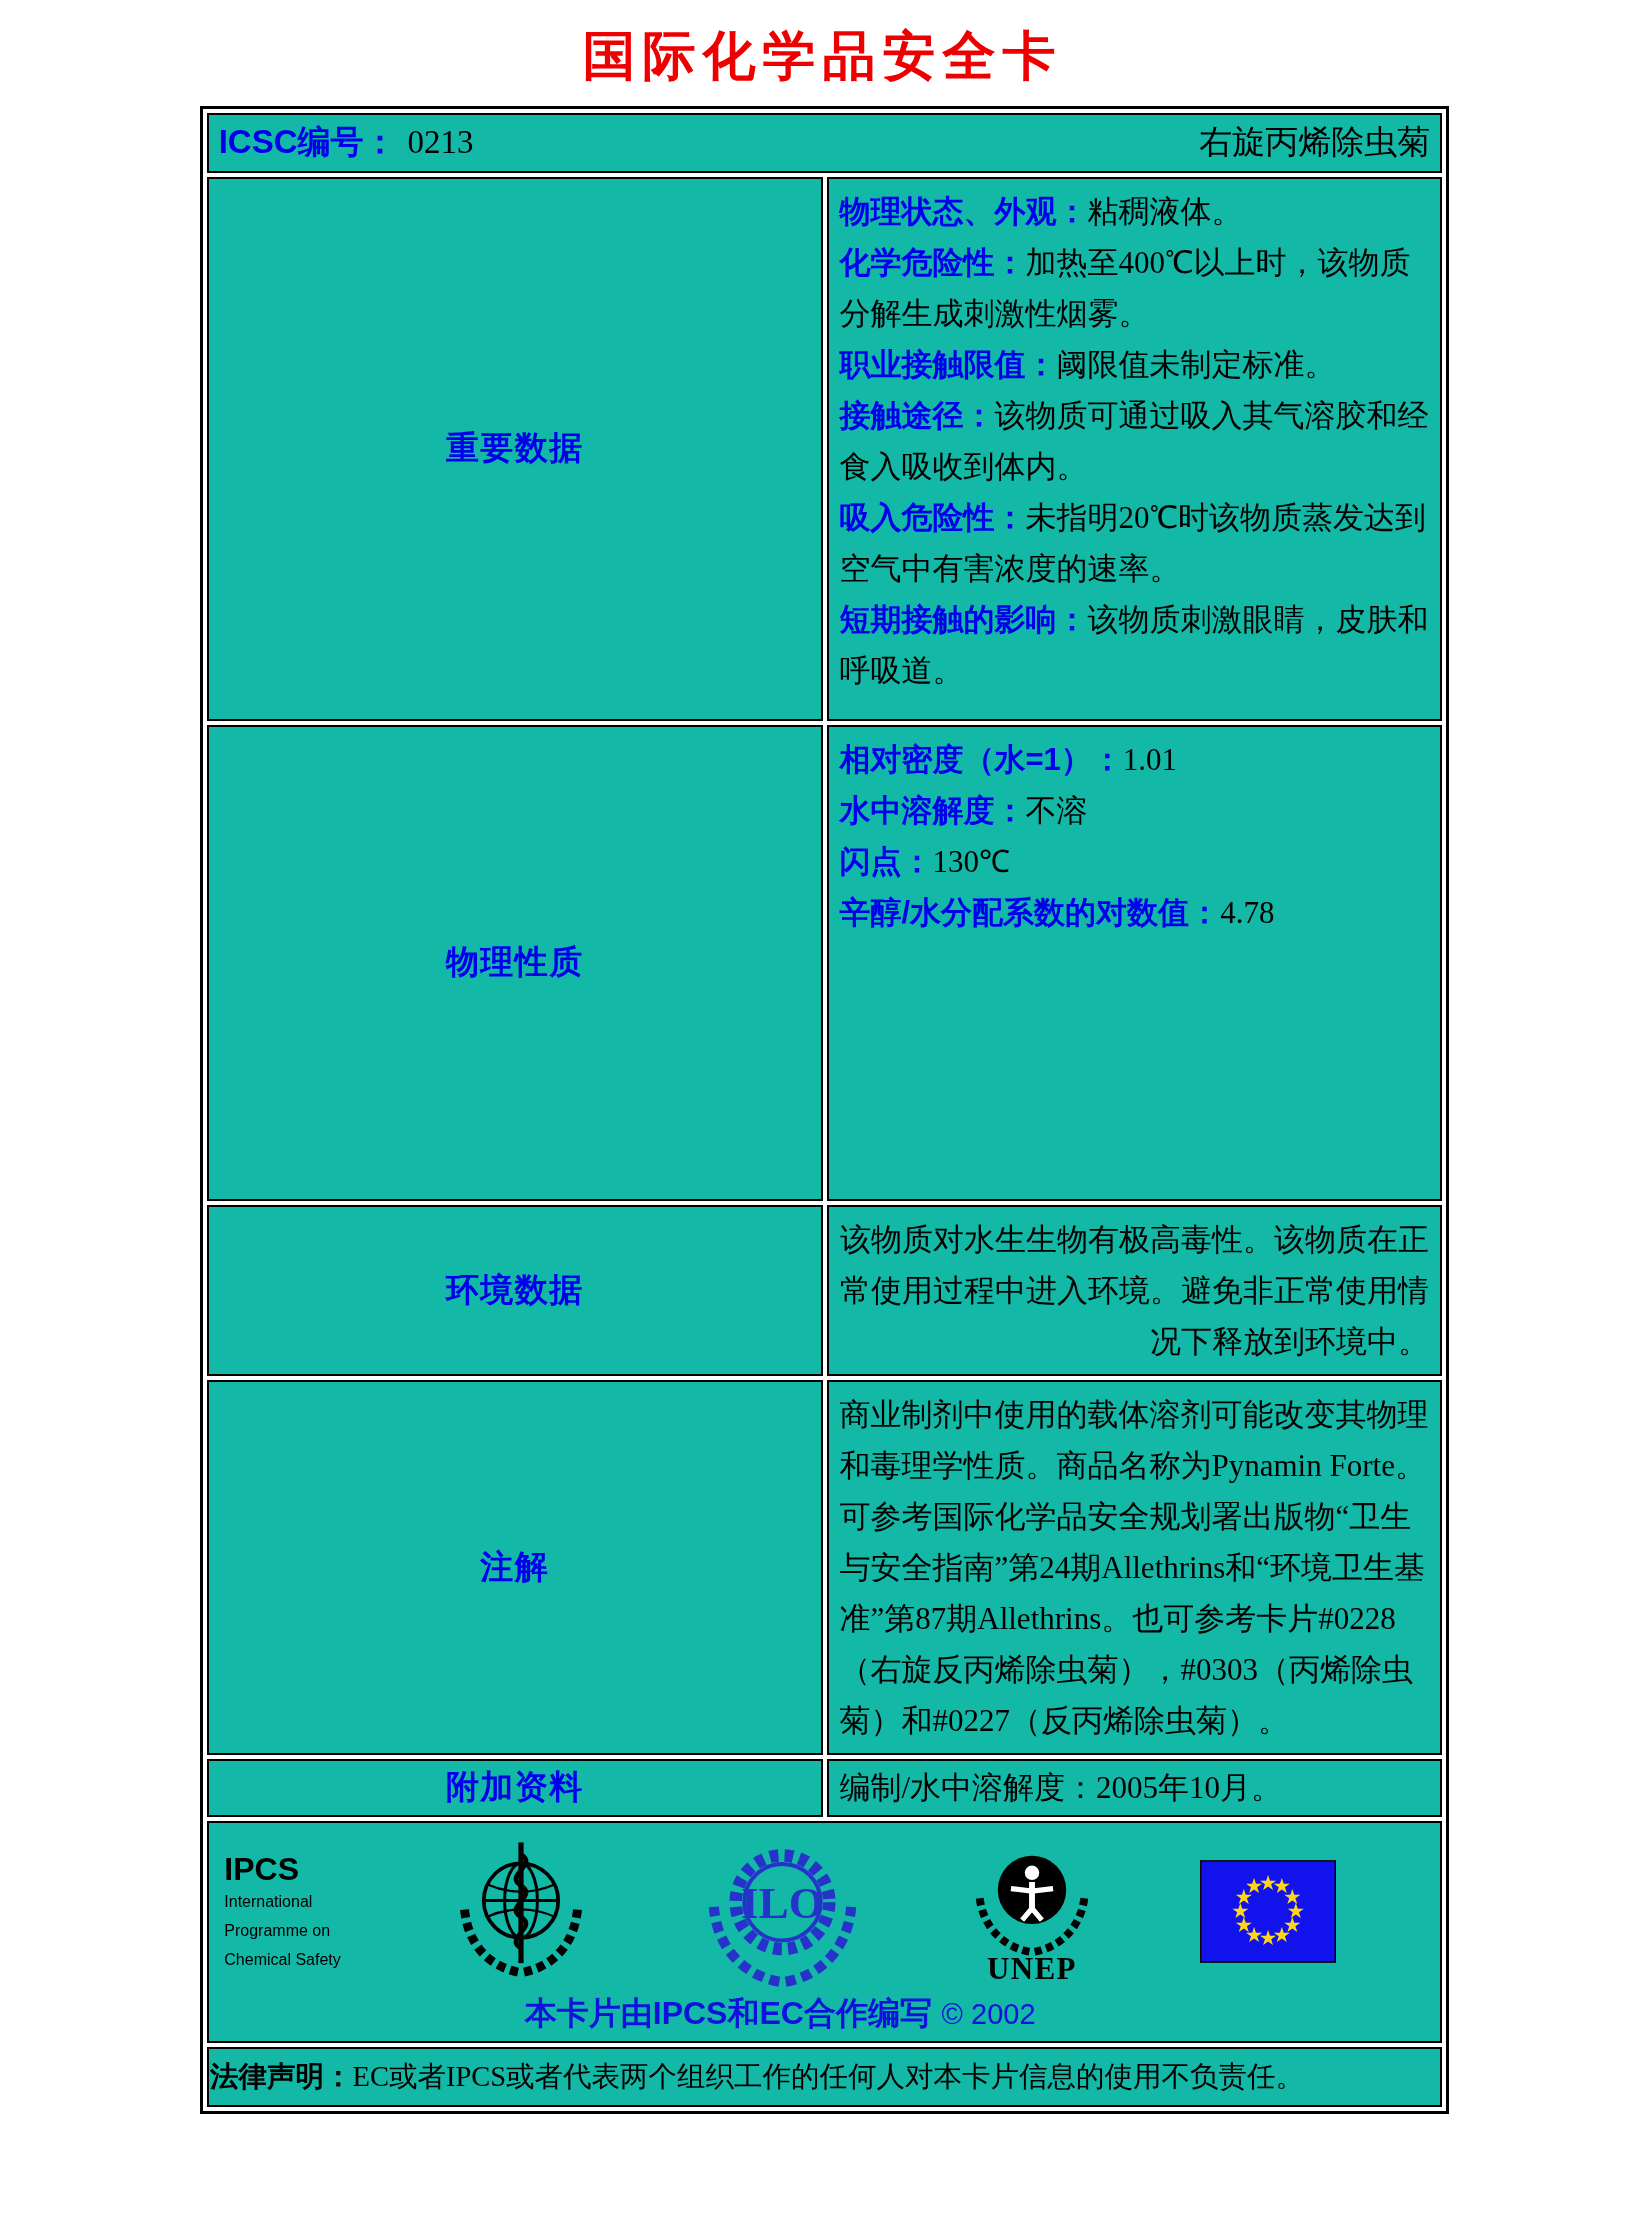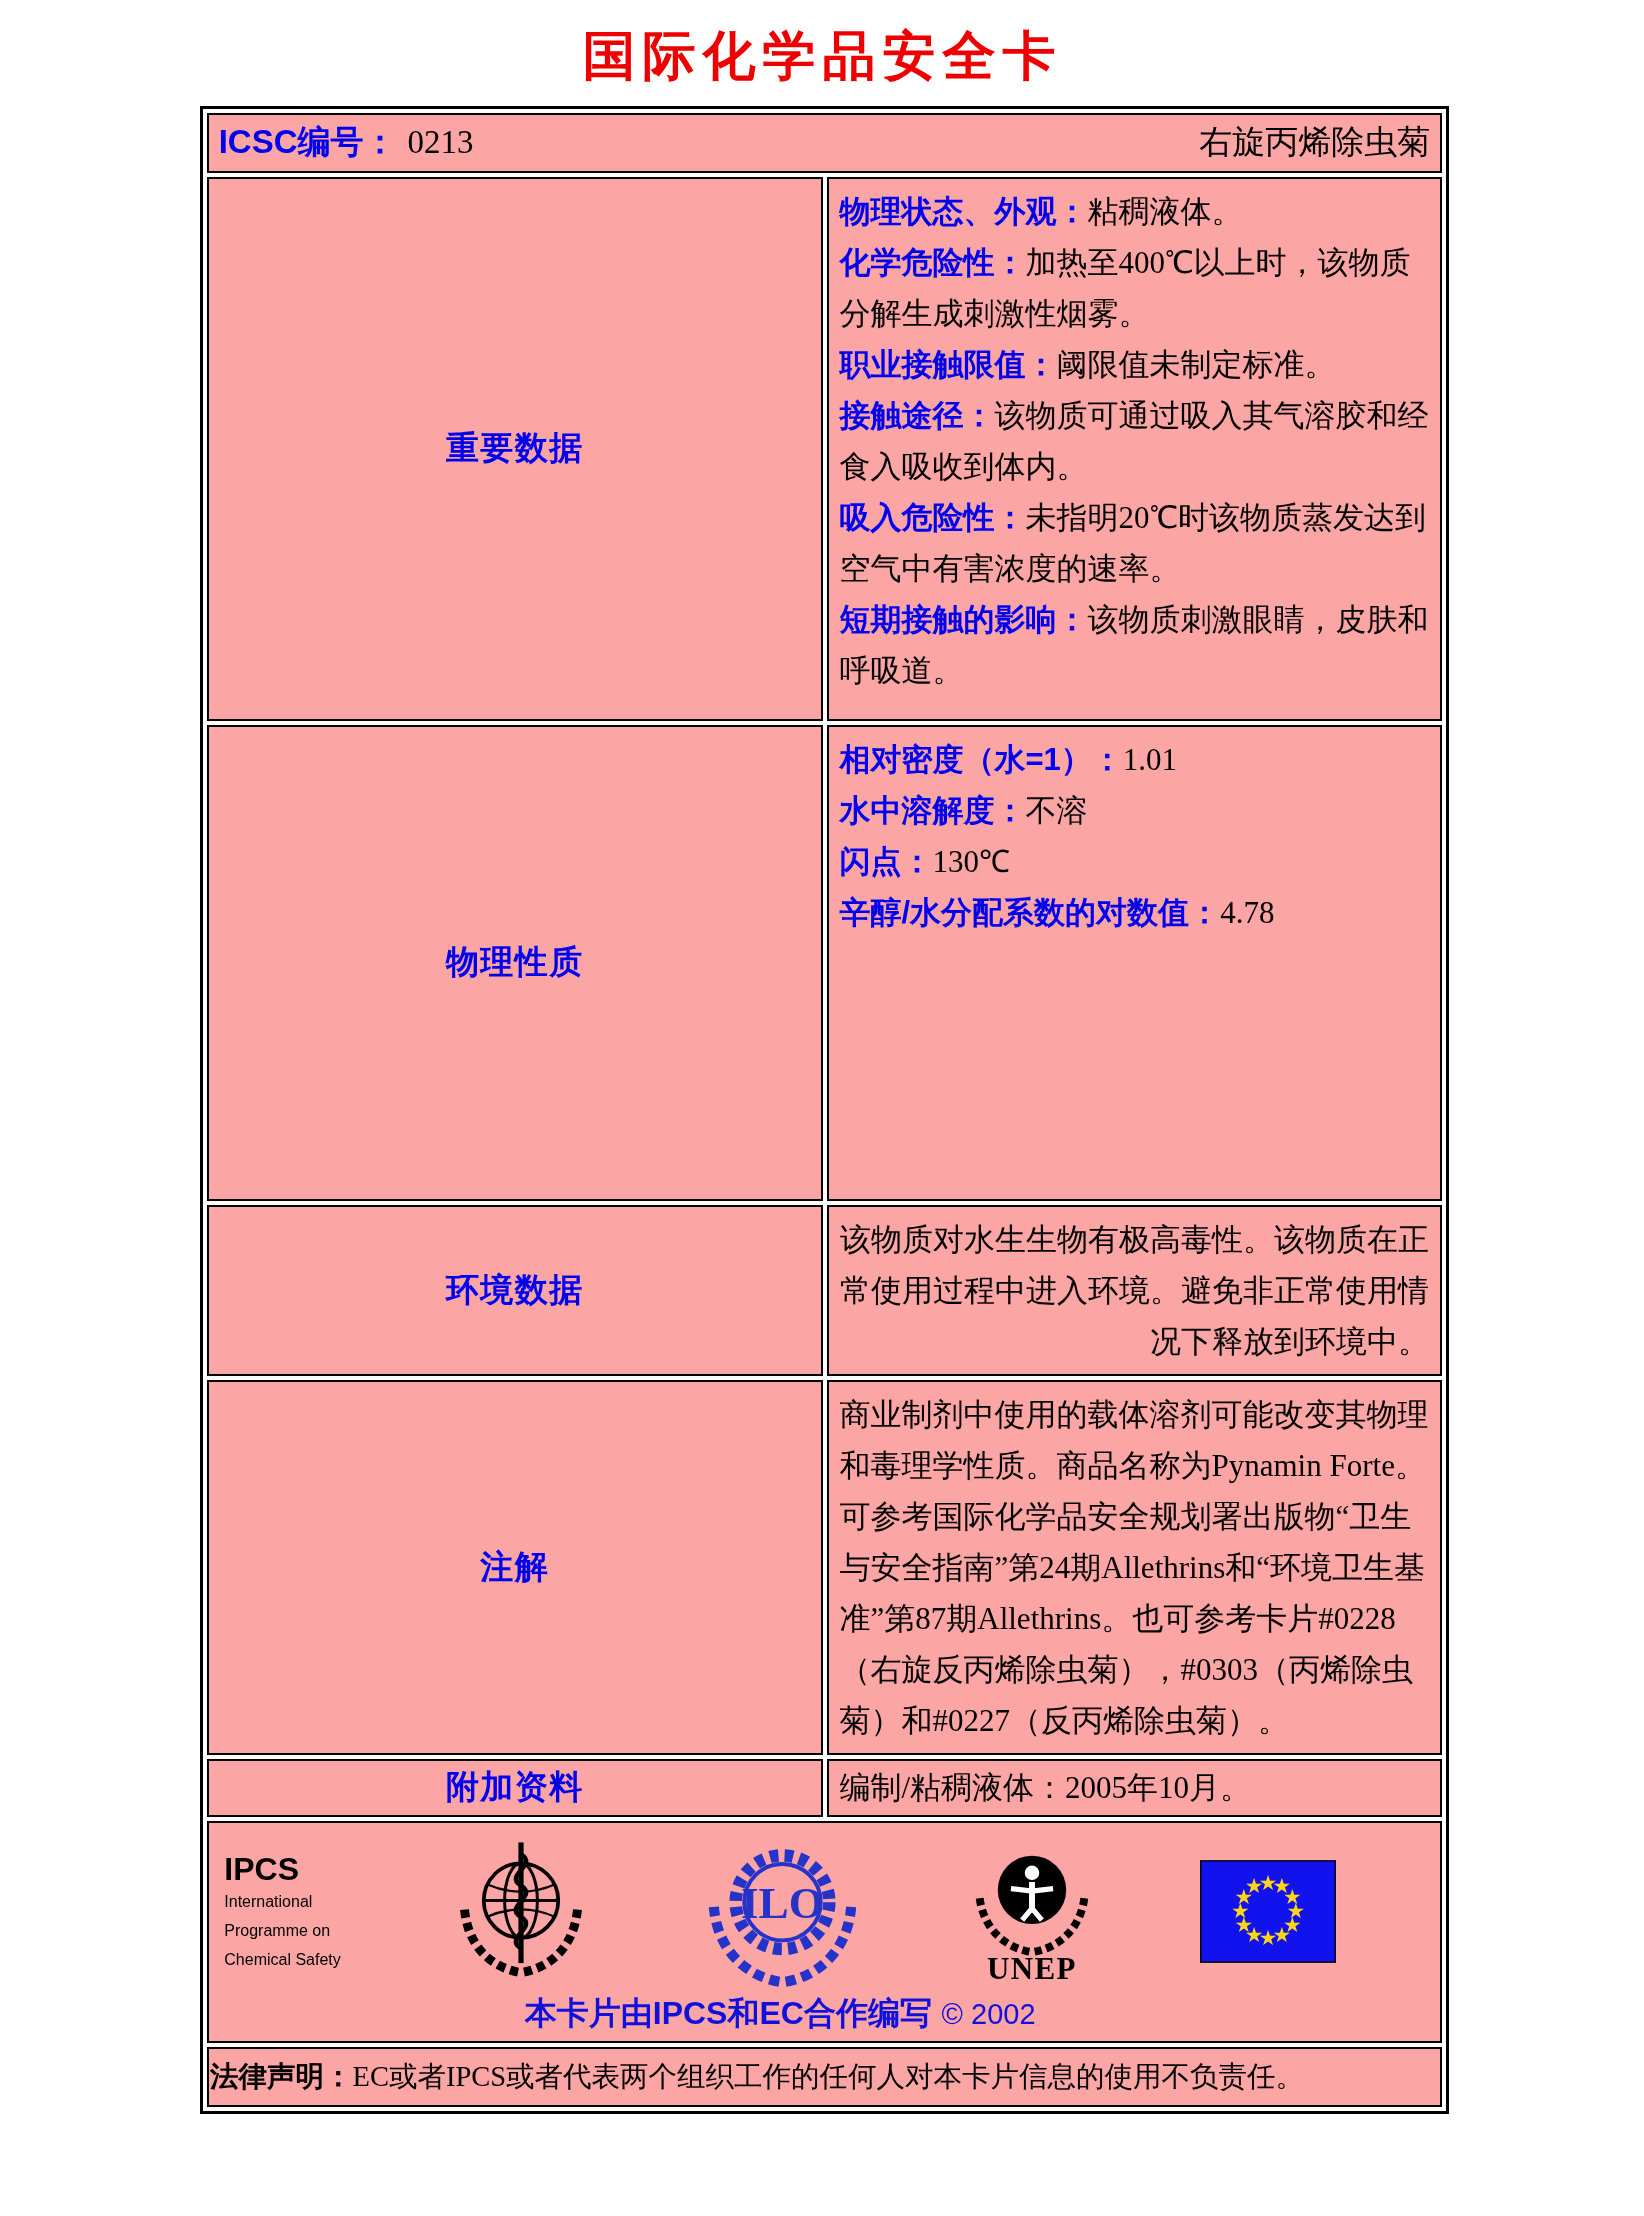--- a/index.html
+++ b/index.html
@@ -7,21 +7,21 @@
   .page-title{
     text-align:center;color:#ee0000;font-weight:bold;font-size:53px;
     letter-spacing:7px;margin:21px 0 12.5px 0;
     font-family:"Liberation Serif",serif;
   }
   table.card{
     margin-left:200px;width:1249px;
     border:3.5px solid #000;border-collapse:separate;border-spacing:4.2px;
     table-layout:fixed;
   }
-  td{border:2.1px solid #000;vertical-align:top;background:#fca5a5;}
+  td{border:2.1px solid #000;vertical-align:top;background:#14b8a6;}
   td.label-cell{
     width:157px;vertical-align:middle;text-align:center;
     color:#0000ee;font-weight:bold;font-size:33px;
     font-family:"Liberation Sans",sans-serif; letter-spacing:1.4px;
   }
   .hdr-cell{height:56px;vertical-align:middle;padding:0 9.7px;}
   .hdr-flex{display:flex;justify-content:space-between;align-items:center;font-size:33px;}
   .hdr-left .k{color:#0000ee;font-weight:bold;font-family:"Liberation Sans",sans-serif;}
   .hdr-left .v{color:#000;margin-left:11px;}
   .content-cell{padding:7px 11px;font-size:31px;line-height:51px;}
@@ -98,21 +98,21 @@
   <tr>
     <td class="label-cell h-notes">注解</td>
     <td class="content-cell h-notes">
       <div class="para">商业制剂中使用的载体溶剂可能改变其物理和毒理学性质。商品名称为Pynamin Forte。可参考国际化学品安全规划署出版物“卫生与安全指南”第24期Allethrins和“环境卫生基准”第87期Allethrins。也可参考卡片#0228（右旋反丙烯除虫菊），#0303（丙烯除虫菊）和#0227（反丙烯除虫菊）。</div>
     </td>
   </tr>
 
   <tr>
     <td class="label-cell h-add">附加资料</td>
     <td class="content-cell h-add" style="line-height:40px;">
-      <div class="para">编制/粘稠液体：2005年10月。</div>
+      <div class="para">编制/水中溶解度：2005年10月。</div>
     </td>
   </tr>
 
   <tr>
     <td class="logos-cell" colspan="2">
       <div class="logos-row">
         <div class="ipcs-block">
           <div class="ipcs-acronym">IPCS</div>
           <div class="ipcs-line">International</div>
           <div class="ipcs-line">Programme on</div>

